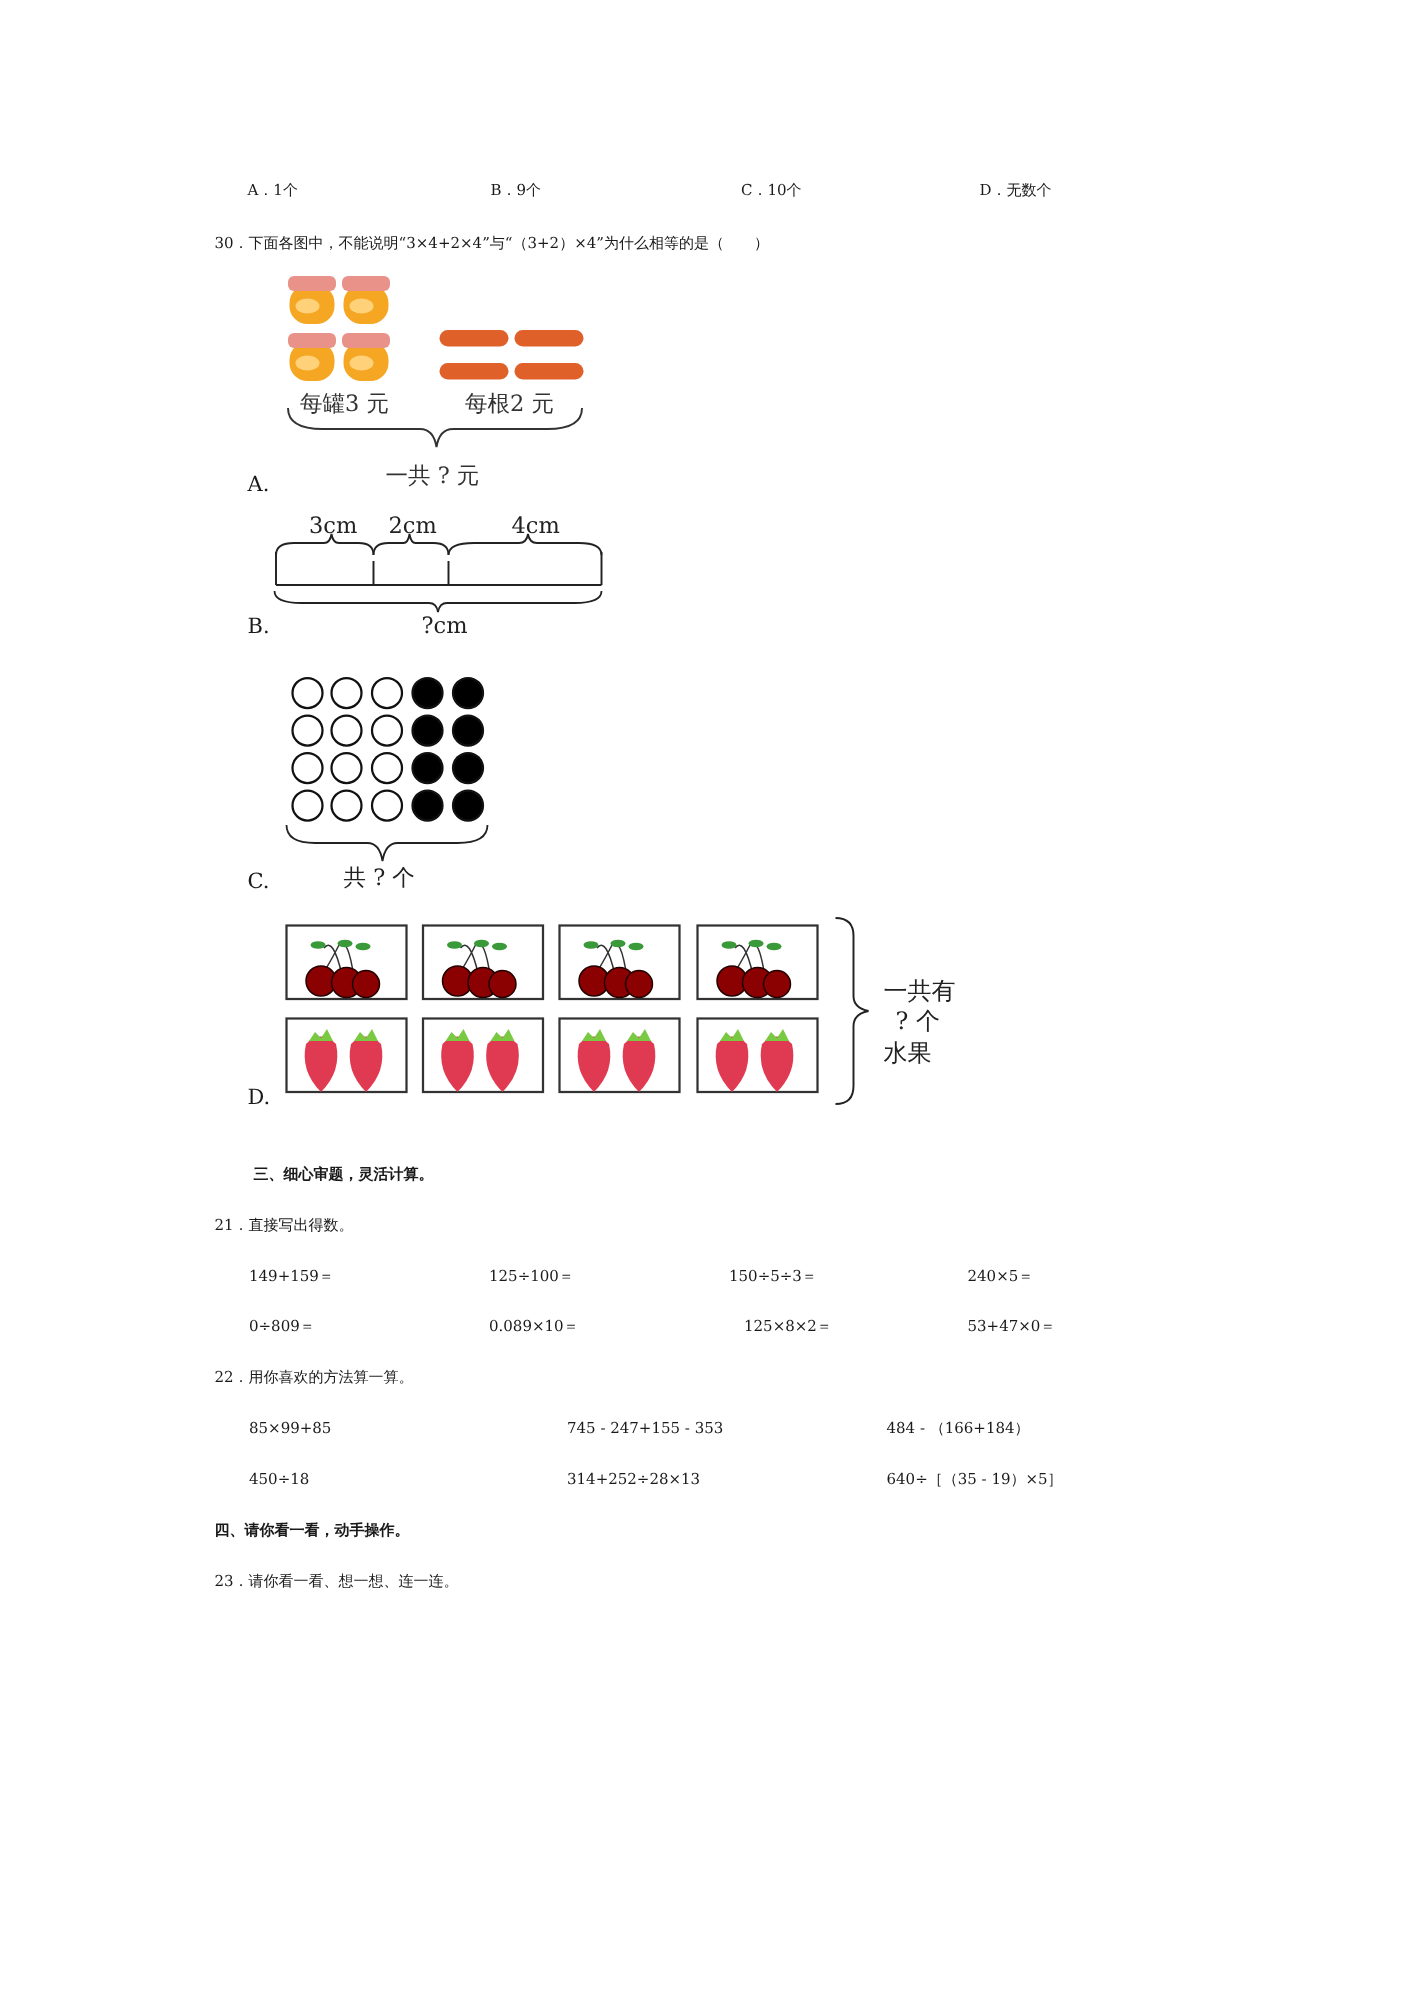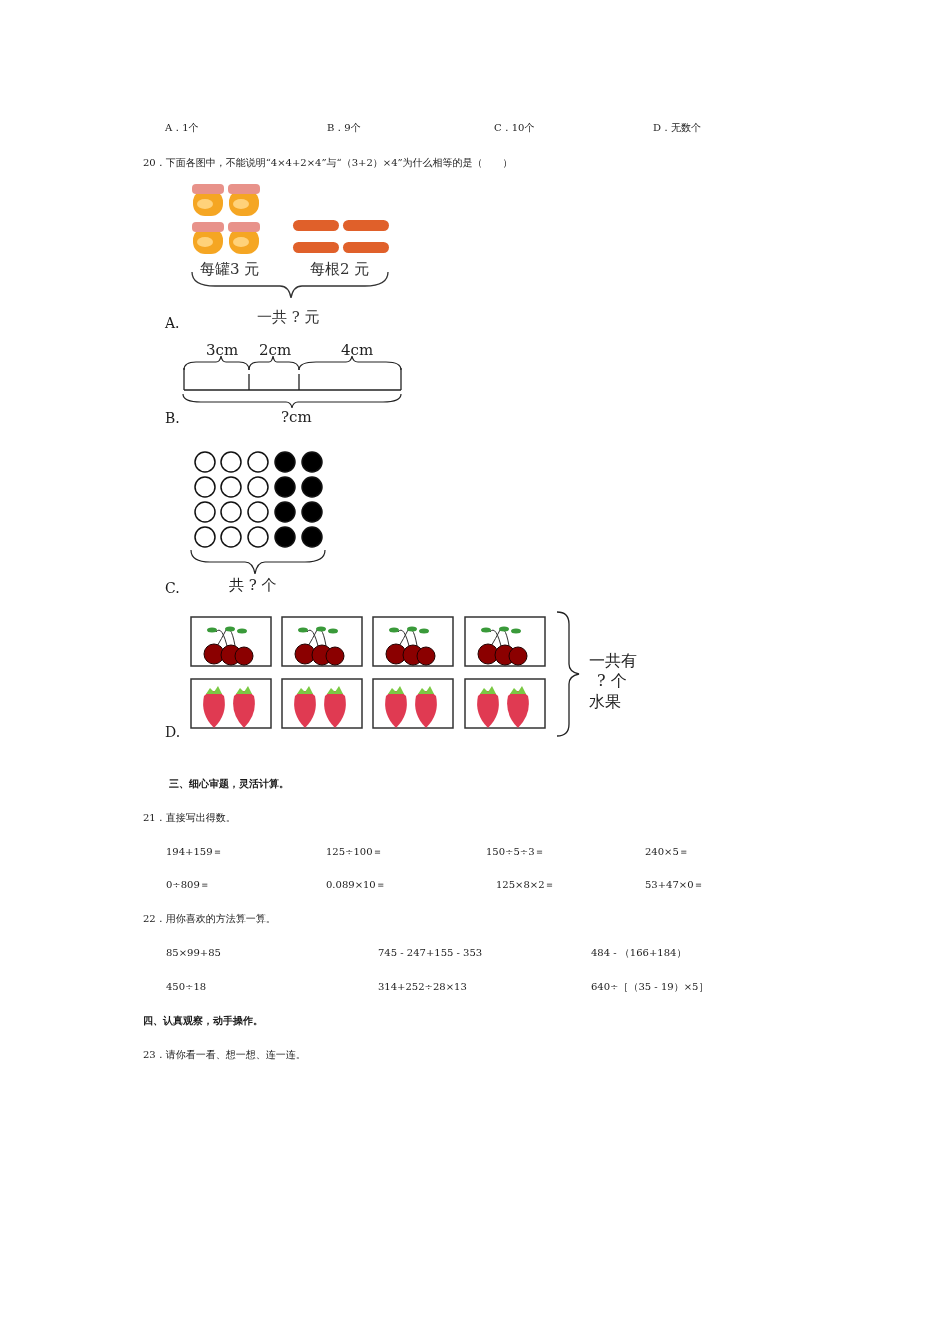--- a/index.html
+++ b/index.html
@@ -12,21 +12,21 @@
   svg text { font-family:"DejaVu Serif","Liberation Serif",serif; }
 </style>
 </head>
 <body>
 
 <div class="abs txt" style="left:165px;top:118px;">A．1个</div>
 <div class="abs txt" style="left:327px;top:118px;">B．9个</div>
 <div class="abs txt" style="left:494px;top:118px;">C．10个</div>
 <div class="abs txt" style="left:653px;top:118px;">D．无数个</div>
 
-<div class="abs txt" style="left:143px;top:153px;">20．下面各图中，不能说明“4×4+2×4”与“（3+2）×4”为什么相等的是（　　）</div>
+<div class="abs txt" style="left:143px;top:153px;">30．下面各图中，不能说明“3×4+2×4”与“（3+2）×4”为什么相等的是（　　）</div>
 
 <div class="abs" style="left:185px;top:180px;width:215px;height:150px;">
   <svg width="215" height="150">
 
     <g>
       <g transform="translate(8,4)">
           <rect x="0" y="6" width="30" height="26" rx="12" fill="#f5a623"></rect>
           <rect x="-1" y="0" width="32" height="10" rx="4" fill="#e8928a"></rect>
           <ellipse cx="12" cy="20" rx="8" ry="5" fill="#ffd27a"></ellipse>
         </g>
@@ -159,32 +159,32 @@
     <text x="404" y="58" font-size="16" fill="#222">一共有</text>
     <text x="412" y="78" font-size="16" fill="#222">? 个</text>
     <text x="404" y="99" font-size="16" fill="#222">水果</text>
   </svg>
 </div>
 <div class="abs txt fig-label" style="left:165px;top:722px;">D.</div>
 
 <div class="abs txt bold" style="left:143px;top:774px;margin-left:26px;">三、细心审题，灵活计算。</div>
 <div class="abs txt" style="left:143px;top:808px;">21．直接写出得数。</div>
 
-<div class="abs txt" style="left:166px;top:842px;">194+159＝</div>
+<div class="abs txt" style="left:166px;top:842px;">149+159＝</div>
 <div class="abs txt" style="left:326px;top:842px;">125÷100＝</div>
 <div class="abs txt" style="left:486px;top:842px;">150÷5÷3＝</div>
 <div class="abs txt" style="left:645px;top:842px;">240×5＝</div>
 
 <div class="abs txt" style="left:166px;top:875px;">0÷809＝</div>
 <div class="abs txt" style="left:326px;top:875px;">0.089×10＝</div>
 <div class="abs txt" style="left:496px;top:875px;">125×8×2＝</div>
 <div class="abs txt" style="left:645px;top:875px;">53+47×0＝</div>
 
 <div class="abs txt" style="left:143px;top:909px;">22．用你喜欢的方法算一算。</div>
 <div class="abs txt" style="left:166px;top:943px;">85×99+85</div>
 <div class="abs txt" style="left:378px;top:943px;">745 - 247+155 - 353</div>
 <div class="abs txt" style="left:591px;top:943px;">484 - （166+184）</div>
 <div class="abs txt" style="left:166px;top:977px;">450÷18</div>
 <div class="abs txt" style="left:378px;top:977px;">314+252÷28×13</div>
 <div class="abs txt" style="left:591px;top:977px;">640÷［（35 - 19）×5］</div>
 
-<div class="abs txt bold" style="left:143px;top:1011px;">四、认真观察，动手操作。</div>
+<div class="abs txt bold" style="left:143px;top:1011px;">四、请你看一看，动手操作。</div>
 <div class="abs txt" style="left:143px;top:1045px;">23．请你看一看、想一想、连一连。</div>
 
 </body></html>

